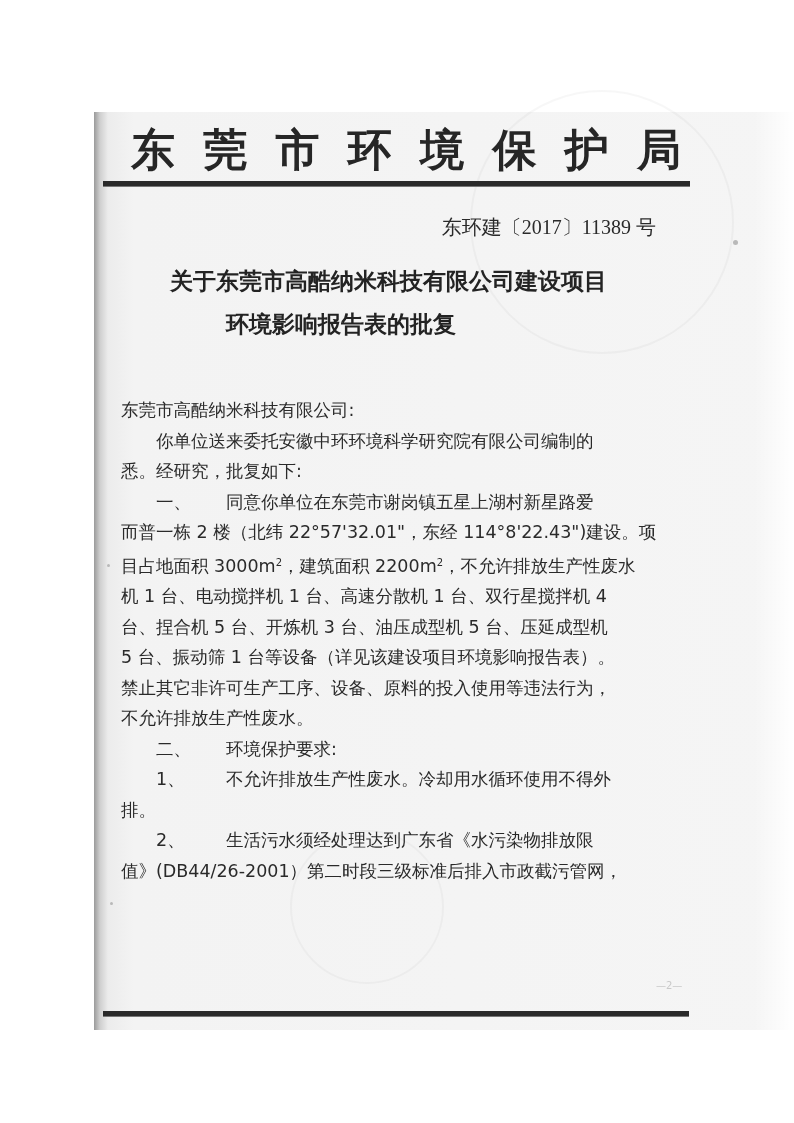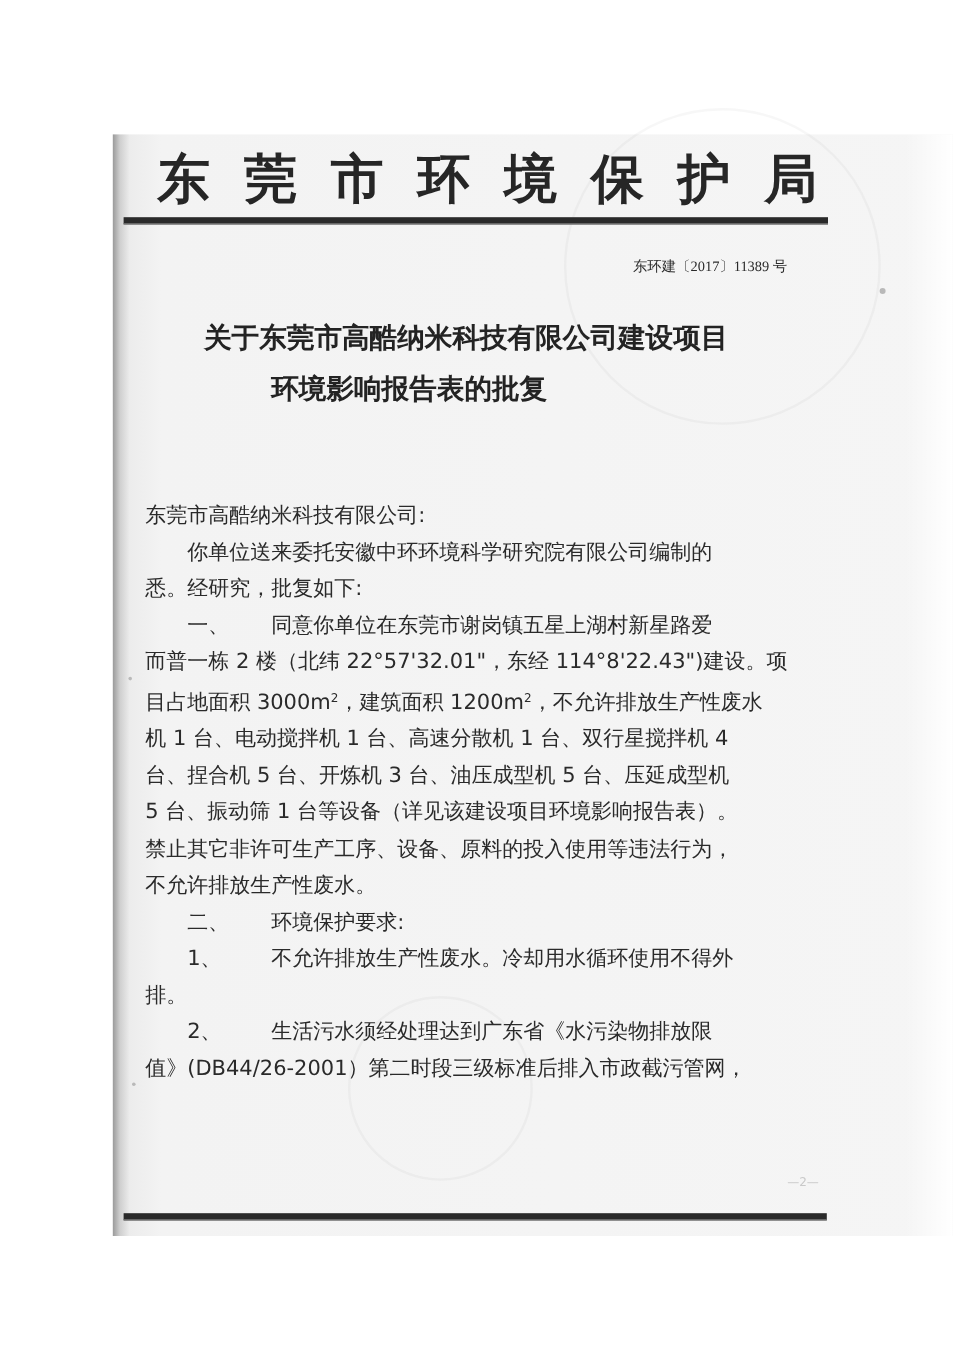--- a/index.html
+++ b/index.html
@@ -52,21 +52,21 @@
       height: 5px;
       background: #2a2a2a;
       border-bottom: 1px solid #777;
     }
     .rule.top { top: 181px; width: 587px; }
     .rule.bottom { top: 1011px; width: 586px; }
     .doc-number {
       position: absolute;
       top: 214px;
       right: 138px;
-      font-size: 12px;
+      font-size: 20px;
       color: #2a2a2a;
       font-family: "Liberation Serif", "DejaVu Serif", serif;
     }
     .title {
       position: absolute;
       left: 100px;
       width: 600px;
       text-align: left;
       font-size: 23px;
       font-weight: bold;
@@ -77,21 +77,20 @@
     .title.l2 { top: 309px; left: 226px; }
     .body {
       position: absolute;
       left: 121px;
       top: 395px;
       width: 540px;
       font-size: 17.5px;
       line-height: 30.5px;
       color: #2a2a2a;
       font-family: "DejaVu Sans", "Liberation Sans", sans-serif;
-      margin-top: 20px;
     }
     .body .line { display: block; white-space: nowrap; }
     .indent { padding-left: 35px; }
     .num { display: inline-block; width: 70px; }
     sup { font-size: 10px; vertical-align: 6px; }
     .page-number {
       position: absolute;
       top: 980px;
       left: 656px;
       font-size: 10px;
@@ -138,21 +137,21 @@
 
 <div class="body">
   <span class="line">东莞市高酷纳米科技有限公司:</span>
   <span class="line indent">你单位送来委托安徽中环环境科学研究院有限公司编制的</span>
   <span class="line">悉。经研究，批复如下:</span>
 
   <span class="line indent">
     <span class="num">一、</span><span>同意你单位在东莞市谢岗镇五星上湖村新星路爱</span>
   </span>
   <span class="line">而普一栋 2 楼（北纬 22°57'32.01"，东经 114°8'22.43")建设。项</span>
-  <span class="line"><span>目占地面积 3000m</span><sup>2</sup><span>，建筑面积 1200m</span><sup>2</sup><span>，不允许排放生产性废水</span></span>
+  <span class="line"><span>目占地面积 3000m</span><sup>2</sup><span>，建筑面积 2200m</span><sup>2</sup><span>，不允许排放生产性废水</span></span>
   <span class="line">机 1 台、电动搅拌机 1 台、高速分散机 1 台、双行星搅拌机 4</span>
   <span class="line">台、捏合机 5 台、开炼机 3 台、油压成型机 5 台、压延成型机</span>
   <span class="line">5 台、振动筛 1 台等设备（详见该建设项目环境影响报告表）。</span>
   <span class="line">禁止其它非许可生产工序、设备、原料的投入使用等违法行为，</span>
   <span class="line">不允许排放生产性废水。</span>
 
   <span class="line indent">
     <span class="num">二、</span><span>环境保护要求:</span>
   </span>
   <span class="line indent">

